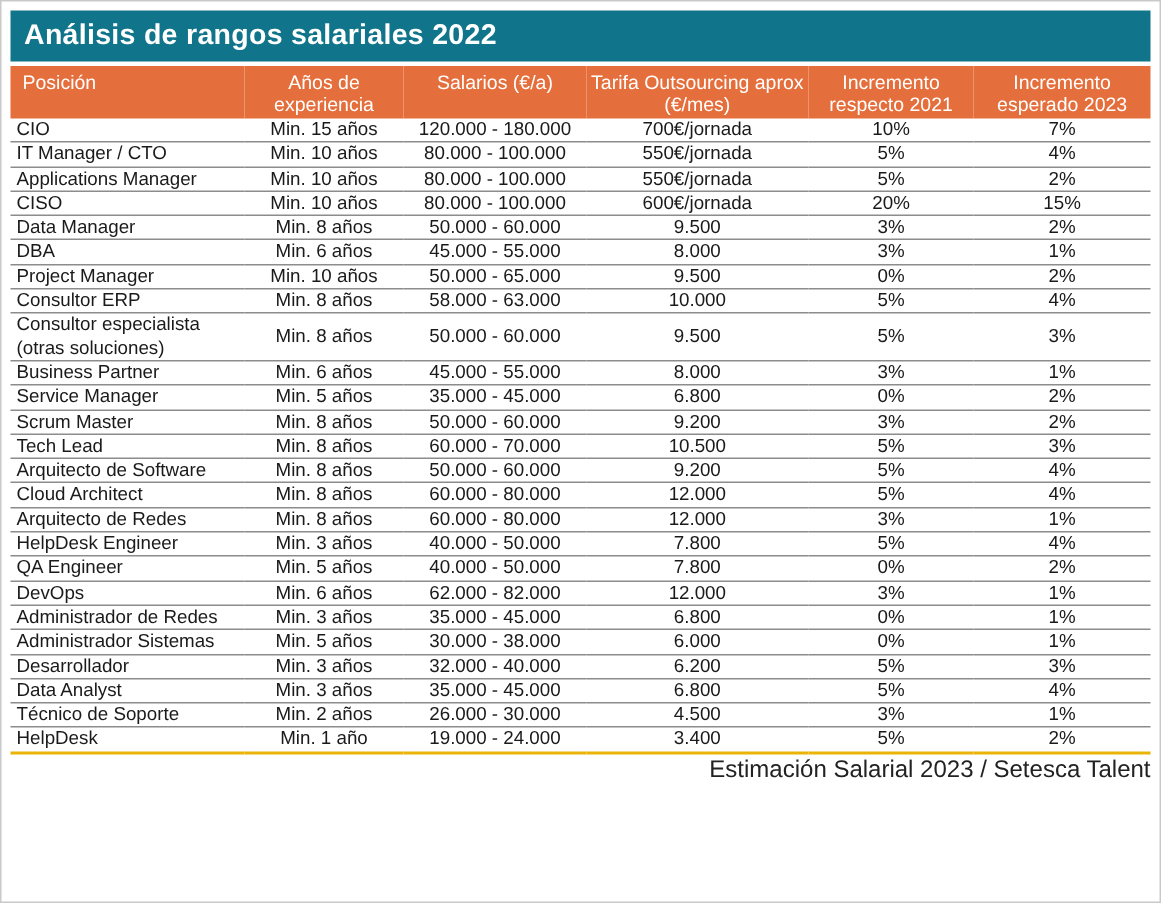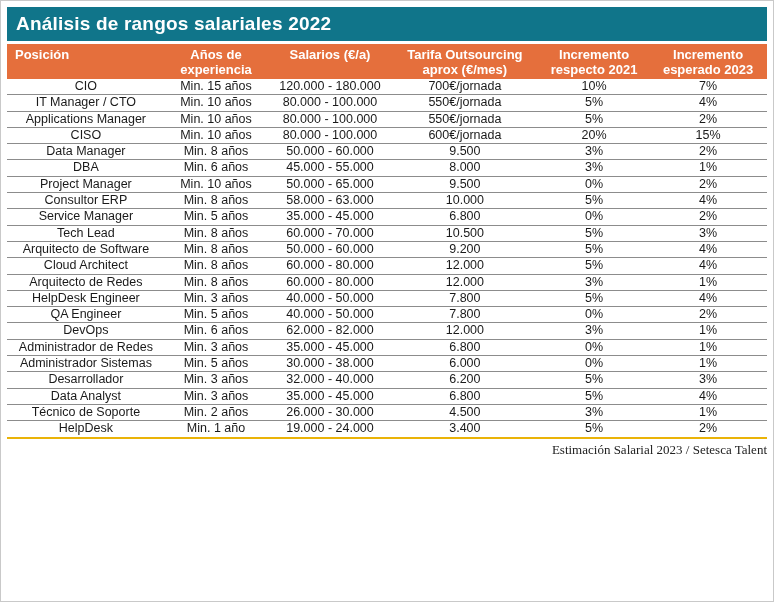--- a/index.html
+++ b/index.html
@@ -28,21 +28,21 @@
     margin-bottom: 3px;
   }
   table {
     width: 100%;
     border-collapse: collapse;
     table-layout: fixed;
   }
   thead th {
     background: #e56f3c;
     color: #ffffff;
-    font-weight: bold;
+    font-weight: normal;
     font-size: 13px;
     line-height: 15px;
     height: 35px;
     vertical-align: top;
     padding: 3px 2px 2px 2px;
     text-align: center;
   }
   thead th:first-child {
     text-align: left;
     padding-left: 8px;
@@ -50,33 +50,32 @@
   tbody td {
     font-size: 12.5px;
     line-height: 15.3px;
     padding: 0 2px;
     border-bottom: 1px solid #8c8c8c;
     text-align: center;
     vertical-align: middle;
     white-space: pre-line;
   }
   tbody td:first-child {
-    text-align: center;
+    text-align: left;
     padding-left: 4px;
   }
   tbody tr:last-child td {
     border-bottom: 2px solid #eab308;
   }
   .footer-note {
     text-align: right;
-    font-size: 13px;
+    font-size: 16px;
     color: #222222;
     margin-top: 3px;
     line-height: 15px;
-    font-family: Liberation Serif, serif;
   }
 </style>
 </head>
 <body>
 
 <div class="canvas">
 
   <div class="title-bar">Análisis de rangos salariales 2022</div>
 
   <table>
@@ -157,28 +156,53 @@
         </tr>
         <tr>
           <td>Consultor ERP</td>
           <td>Min. 8 años</td>
           <td>58.000 - 63.000</td>
           <td>10.000</td>
           <td>5%</td>
           <td>4%</td>
         </tr>
         <tr>
+          <td>Consultor especialista
+(otras soluciones)</td>
+          <td>Min. 8 años</td>
+          <td>50.000 - 60.000</td>
+          <td>9.500</td>
+          <td>5%</td>
+          <td>3%</td>
+        </tr>
+        <tr>
+          <td>Business Partner</td>
+          <td>Min. 6 años</td>
+          <td>45.000 - 55.000</td>
+          <td>8.000</td>
+          <td>3%</td>
+          <td>1%</td>
+        </tr>
+        <tr>
           <td>Service Manager</td>
           <td>Min. 5 años</td>
           <td>35.000 - 45.000</td>
           <td>6.800</td>
           <td>0%</td>
           <td>2%</td>
         </tr>
         <tr>
+          <td>Scrum Master</td>
+          <td>Min. 8 años</td>
+          <td>50.000 - 60.000</td>
+          <td>9.200</td>
+          <td>3%</td>
+          <td>2%</td>
+        </tr>
+        <tr>
           <td>Tech Lead</td>
           <td>Min. 8 años</td>
           <td>60.000 - 70.000</td>
           <td>10.500</td>
           <td>5%</td>
           <td>3%</td>
         </tr>
         <tr>
           <td>Arquitecto de Software</td>
           <td>Min. 8 años</td>

